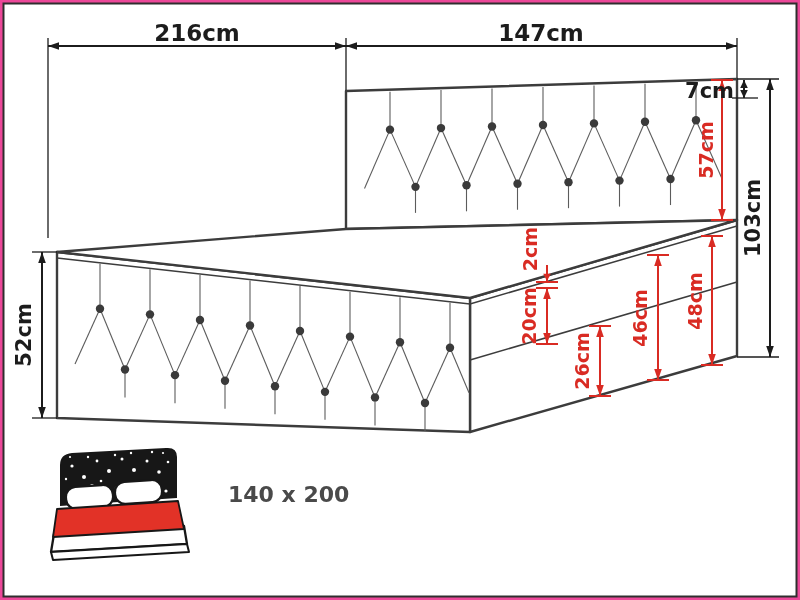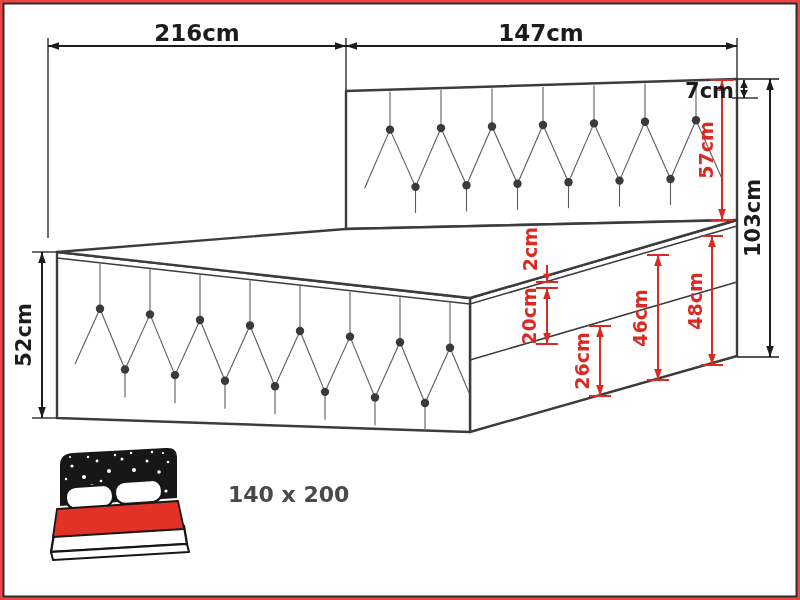--- a/index.html
+++ b/index.html
@@ -1,16 +1,16 @@
 <!DOCTYPE html>
 <html><head>
 <meta charset="utf-8">
 <style>
   html,body{margin:0;padding:0;background:#ffffff;}
-  .page{position:relative;width:800px;height:600px;background:#ef4444;overflow:hidden;
+  .page{position:relative;width:800px;height:600px;background:#ec4899;overflow:hidden;
         font-family:"DejaVu Sans","Liberation Sans",sans-serif;}
   svg{display:block;}
   text{font-family:"DejaVu Sans","Liberation Sans",sans-serif;font-weight:700;}
   .dim-h{font-size:23px;fill:#1c1c1c;}
   .dim-v{font-size:21px;fill:#1c1c1c;}
   .small-h{font-size:21px;fill:#1c1c1c;}
   .dim-red{font-size:19px;fill:#d92b23;}
   .size-label{font-size:22px;fill:#4a4a4a;}
 </style>
 </head>

